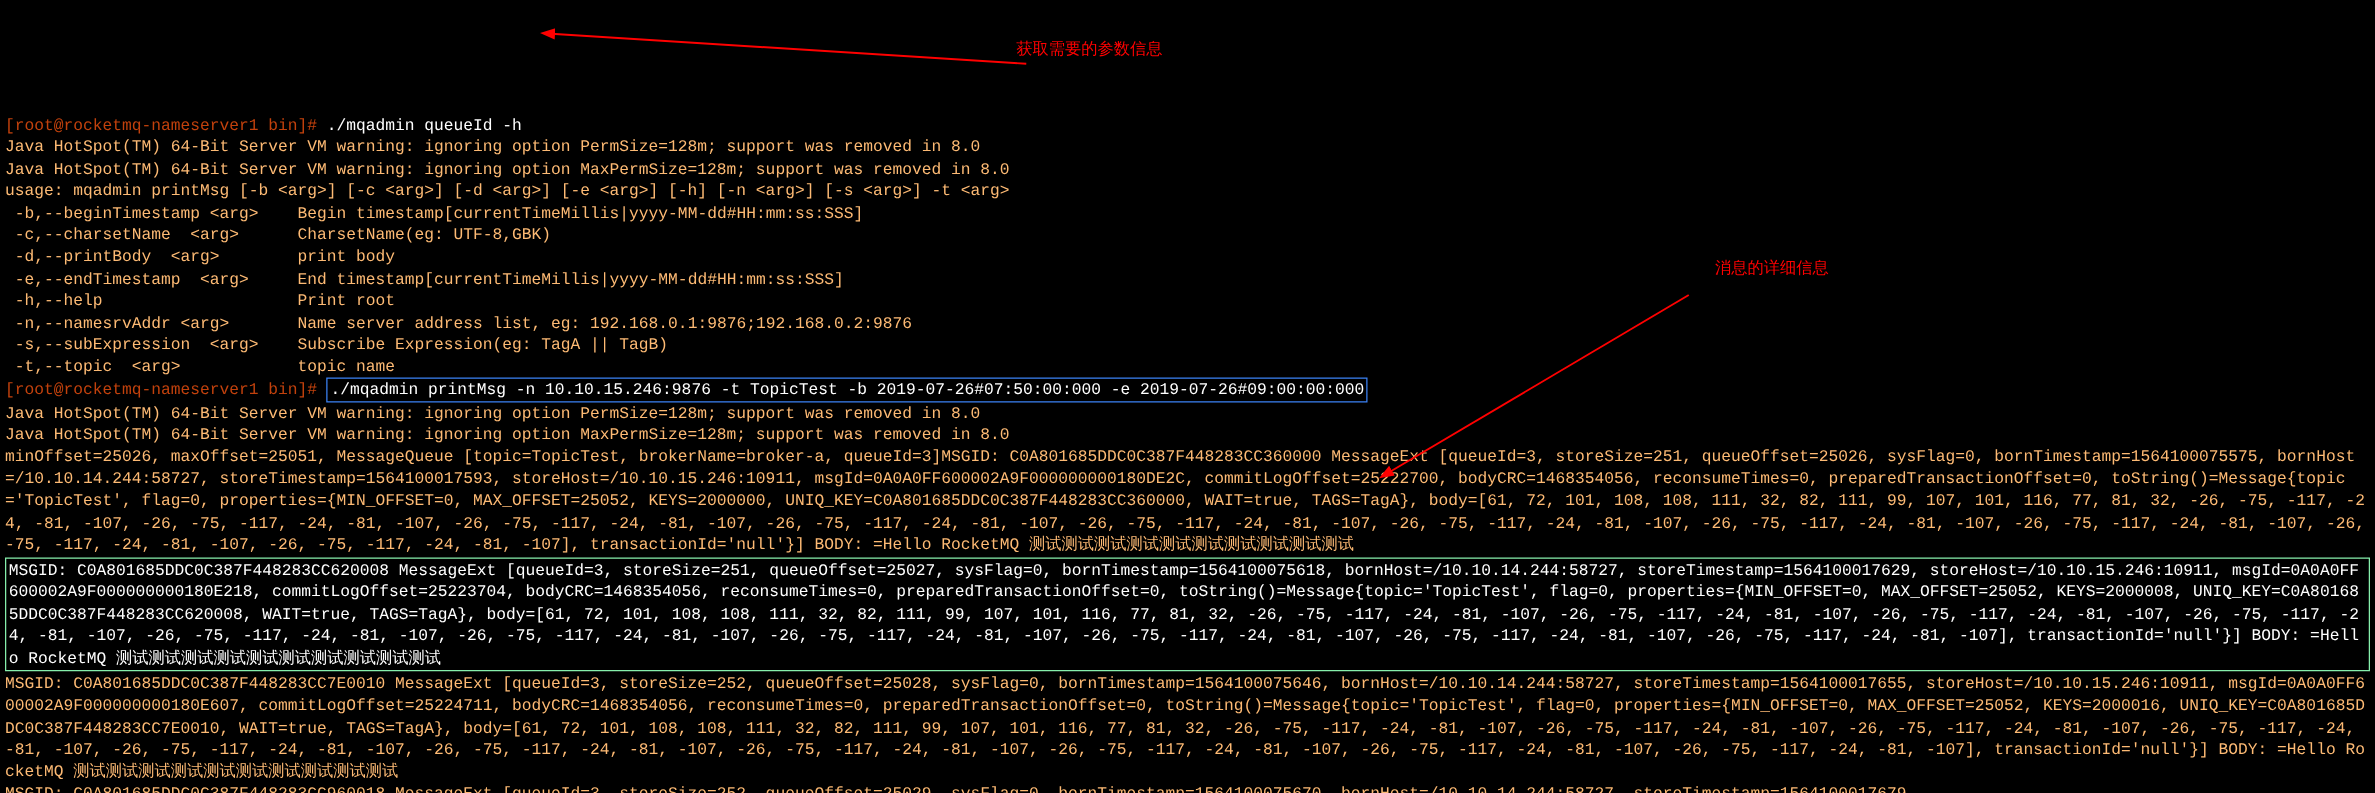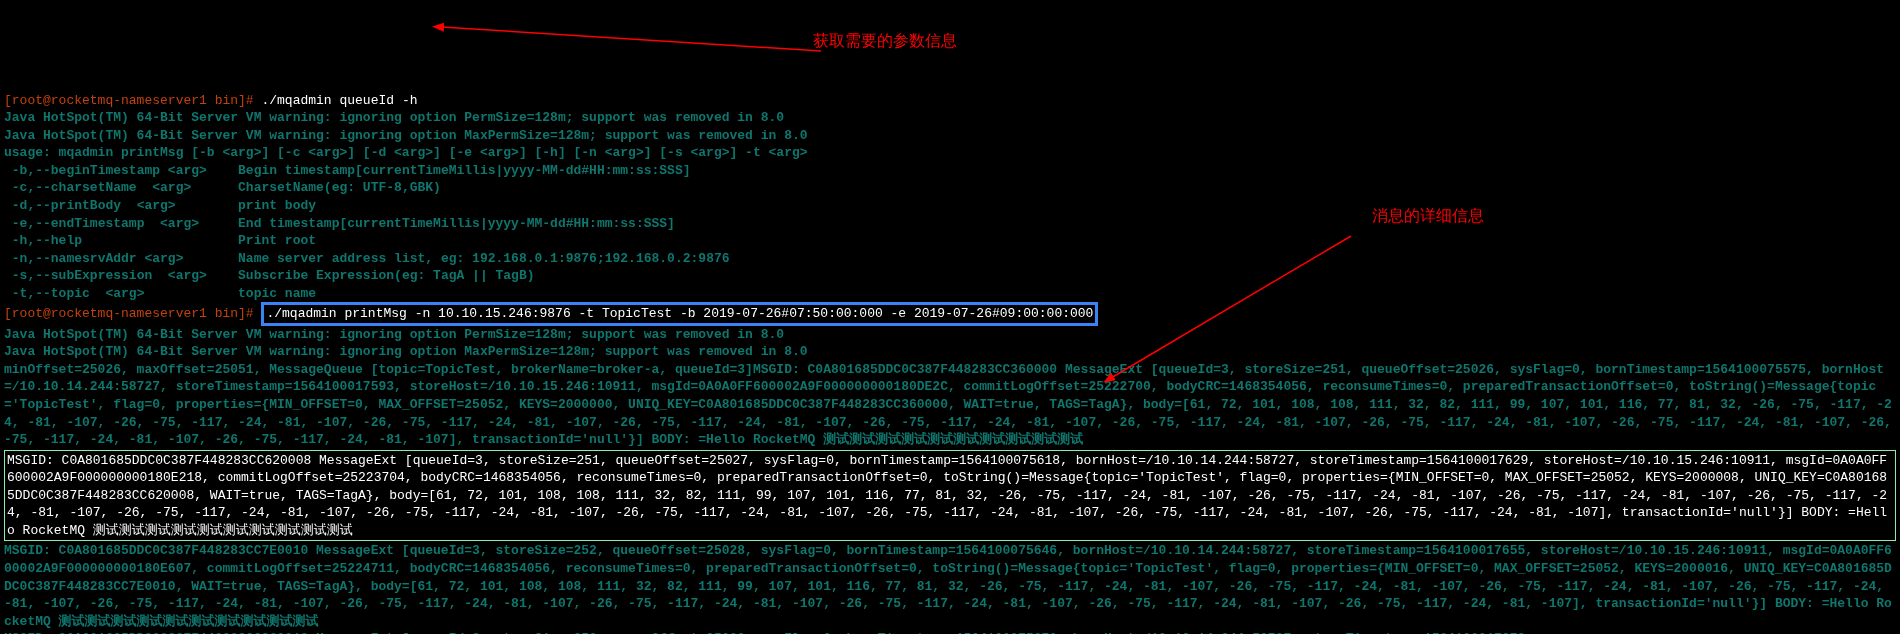--- a/index.html
+++ b/index.html
@@ -19,37 +19,36 @@
       white-space: pre-wrap;
       word-break: break-all;
     }
     .prompt {
       color: #fff;
     }
     .prompt .userhost {
       color: #c2410c;
     }
     .line {
-      color: #0f766e;
-      font-weight: bold;
+      color: #fdba74;
     }
     .highlight {
-      border: 3px solid #3b82f6;
+      border: 1px solid #3b82f6;
       padding: 0 2px;
       display: inline-block;
     }
     .msg-block {
       border: 1px solid #86efac;
       padding: 1px 2px;
       margin: 1px 0;
     }
     .annotation {
       position: absolute;
       color: #ff0000;
-      font-size: 16px;
+      font-size: 13px;
       font-family: 'Microsoft YaHei', SimSun, sans-serif;
       white-space: nowrap;
     }
     .arrow {
       position: absolute;
       pointer-events: none;
     }
     .arrow svg {
       overflow: visible;
     }

